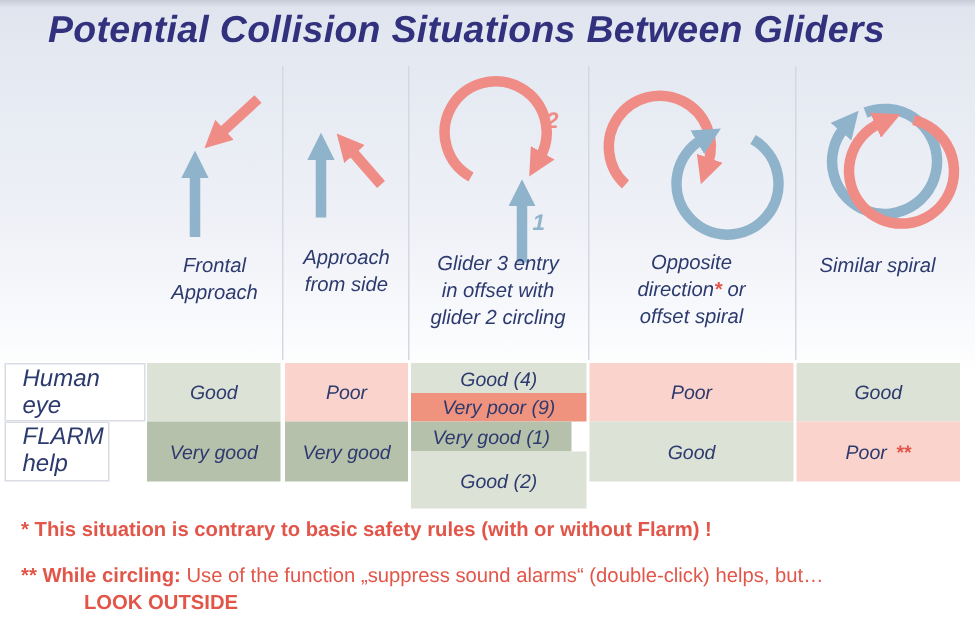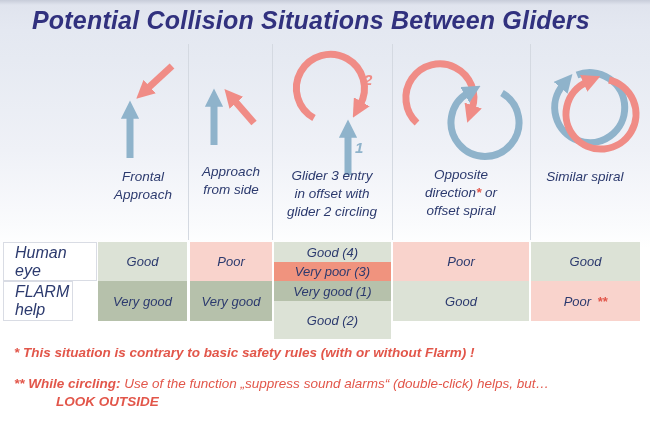--- a/index.html
+++ b/index.html
@@ -34,21 +34,21 @@
   .cell{
     position:absolute;display:flex;align-items:center;justify-content:center;
     font-style:italic;font-size:13px;color:var(--navy_text);box-sizing:border-box;
   }
   .good{background:var(--good_bg);}
   .verygood{background:var(--very_good_bg);}
   .poor{background:var(--poor_bg);}
   .verypoor{background:var(--very_poor_bg);}
   .label-cell{background:#ffffff;border:1px solid #d9dce4;font-size:16px;padding-left:11px;}
   .stars{color:var(--red_text);font-weight:bold;margin-left:6px;}
-  .footnote{position:absolute;font-style:italic;font-size:13.5px;color:var(--red_text);white-space:nowrap;}
+  .footnote{position:absolute;font-size:13.5px;color:var(--red_text);white-space:nowrap;}
   .b{font-weight:bold;}
 </style>
 </head>
 <body>
 
 <div class="slide">
 
   <h1 class="title">Potential Collision Situations Between Gliders</h1>
 
   <div class="divider" style="left:188px"></div>
@@ -121,27 +121,27 @@
   <div class="caption" style="left:529px;top:168px;width:112px">
     <span class="cl">Similar spiral</span>
   </div>
 
   <div class="cell label-cell" style="left:3px;top:242px;width:94px;height:39px">Human eye</div>
   <div class="cell label-cell" style="left:3px;top:281px;width:70px;height:40px">FLARM help</div>
 
   <div class="cell good" style="left:98px;top:242px;width:89px;height:39px">Good</div>
   <div class="cell poor" style="left:190px;top:242px;width:82px;height:39px">Poor</div>
   <div class="cell good" style="left:274px;top:242px;width:117px;height:20px">Good (4)</div>
-  <div class="cell verypoor" style="left:274px;top:262px;width:117px;height:19px">Very poor (3)</div>
+  <div class="cell verypoor" style="left:274px;top:262px;width:117px;height:19px">Very poor (9)</div>
   <div class="cell poor" style="left:393px;top:242px;width:136px;height:39px">Poor</div>
   <div class="cell good" style="left:531px;top:242px;width:109px;height:39px">Good</div>
 
   <div class="cell verygood" style="left:98px;top:281px;width:89px;height:40px">Very good</div>
   <div class="cell verygood" style="left:190px;top:281px;width:82px;height:40px">Very good</div>
-  <div class="cell verygood" style="left:274px;top:281px;width:117px;height:20px">Very good (1)</div>
+  <div class="cell verygood" style="left:274px;top:281px;width:107px;height:20px">Very good (1)</div>
   <div class="cell good" style="left:274px;top:301px;width:117px;height:38px">Good (2)</div>
   <div class="cell good" style="left:393px;top:281px;width:136px;height:40px">Good</div>
   <div class="cell poor" style="left:531px;top:281px;width:109px;height:40px">
     <span>Poor</span>
     <span class="stars">**</span>
   </div>
 
   <div class="footnote b" style="left:14px;top:345px">* This situation is contrary to basic safety rules (with or without Flarm) !</div>
   <div class="footnote b" style="left:56px;top:394px">LOOK OUTSIDE</div>
   <div class="footnote" style="left:14px;top:376px">

